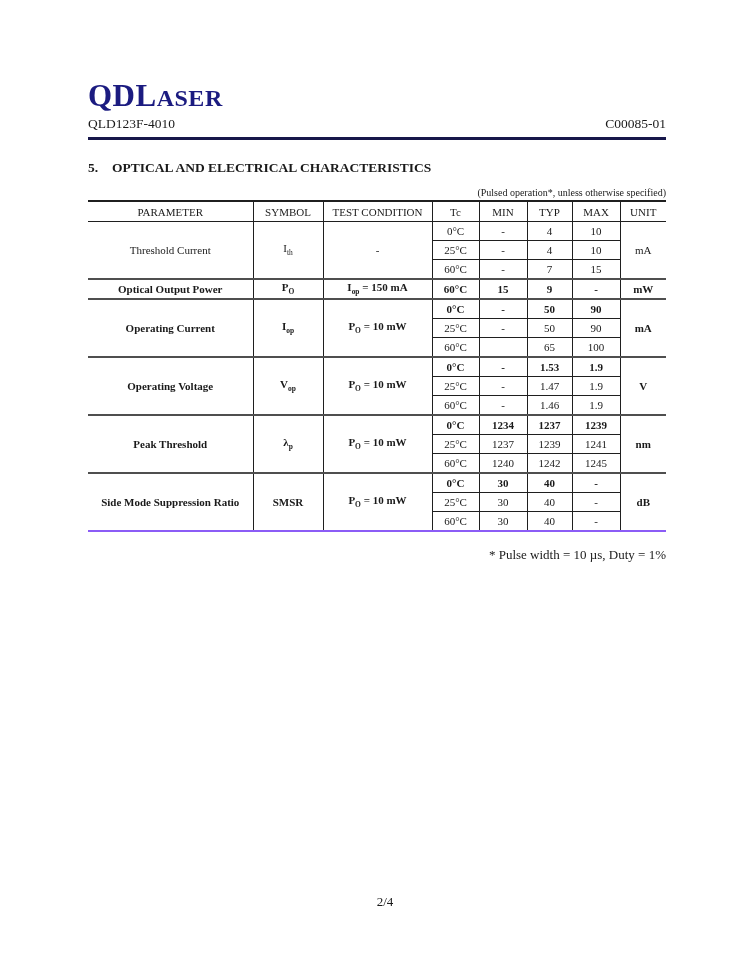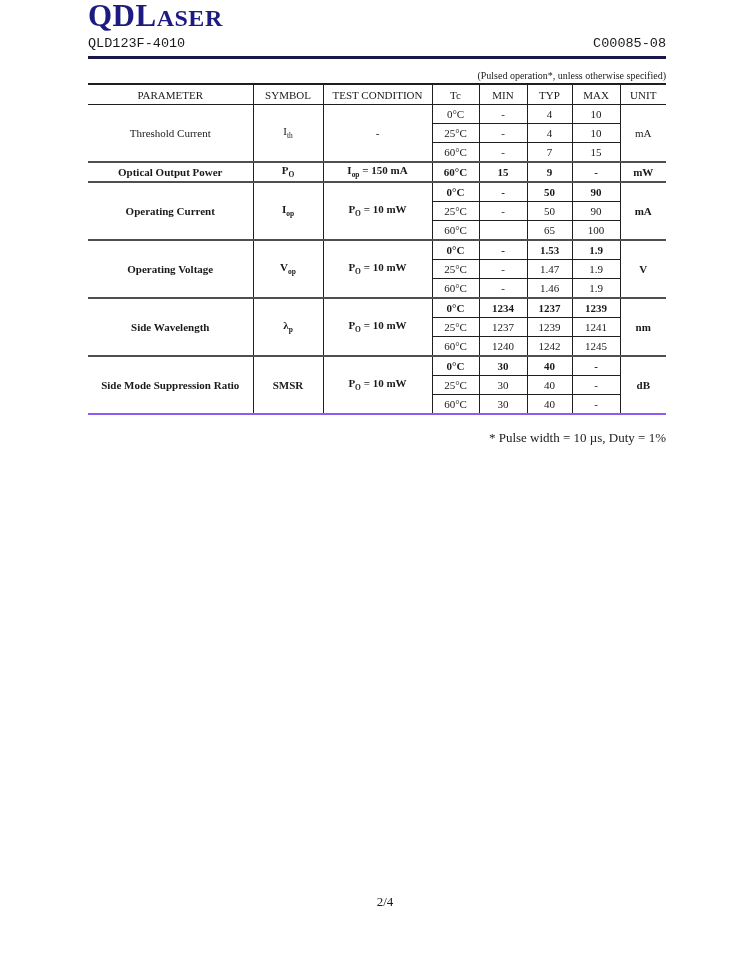--- a/index.html
+++ b/index.html
@@ -10,34 +10,34 @@
     margin: 0 auto;
     background: #ffffff;
     font-family: "Liberation Serif", "DejaVu Serif", serif;
     color: #1a1a1a;
     overflow: hidden;
   }
   .content { margin: 0 88px; width: 578px; }
 
   
   .logo {
+    padding-top: 80px;
     line-height: 1;
     font-weight: bold;
     letter-spacing: 0.5px;
     white-space: nowrap;
   }
   .logo .lg { font-size: 31px; }
   .logo .sm { font-size: 24px; }
   .model-row {
     display: flex;
     justify-content: space-between;
     align-items: baseline;
     margin-top: 5px;
     font-size: 13.5px;
-    font-family: Liberation Mono, monospace;
   }
   .rule { height: 3px; margin-top: 5px; }
 
   
   .section-title {
     margin-top: 20px;
     font-weight: bold;
     font-size: 13.5px;
     white-space: nowrap;
   }
@@ -94,25 +94,28 @@
 
 <div class="page">
   <div class="content">
 
     <div class="logo" style="color: rgb(27, 27, 128);">
       <span class="lg">QDL</span><span class="sm">ASER</span>
     </div>
 
     <div class="model-row">
       <span>QLD123F-4010</span>
-      <span>C00085-08</span>
+      <span>C00085-01</span>
     </div>
 
     <div class="rule" style="background: rgb(23, 23, 74);"></div>
 
+    <div class="section-title">
+      <span class="num">5.</span><span>OPTICAL AND ELECTRICAL CHARACTERISTICS</span>
+    </div>
 
     <div class="table-note">(Pulsed operation*, unless otherwise specified)</div>
 
     <table class="spec">
       <colgroup>
           <col style="width: 165px;">
           <col style="width: 70px;">
           <col style="width: 109px;">
           <col style="width: 47px;">
           <col style="width: 48px;">
@@ -203,21 +206,21 @@
             <td class="subline">1.47</td>
             <td class="subline">1.9</td>
           </tr>
           <tr>
             <td class="subline">60°C</td>
             <td class="subline">-</td>
             <td class="subline">1.46</td>
             <td class="subline">1.9</td>
           </tr>
           <tr class="group-start">
-            <td class="c-param" rowspan="3">Side Wavelength</td>
+            <td class="c-param" rowspan="3">Peak Threshold</td>
             <td rowspan="3">λ<sub>p</sub></td>
             <td rowspan="3">P<sub>O</sub> = 10 mW</td>
             <td>0°C</td>
             <td>1234</td>
             <td>1237</td>
             <td>1239</td>
             <td class="no-r" rowspan="3">nm</td>
           </tr>
           <tr>
             <td class="subline">25°C</td>

